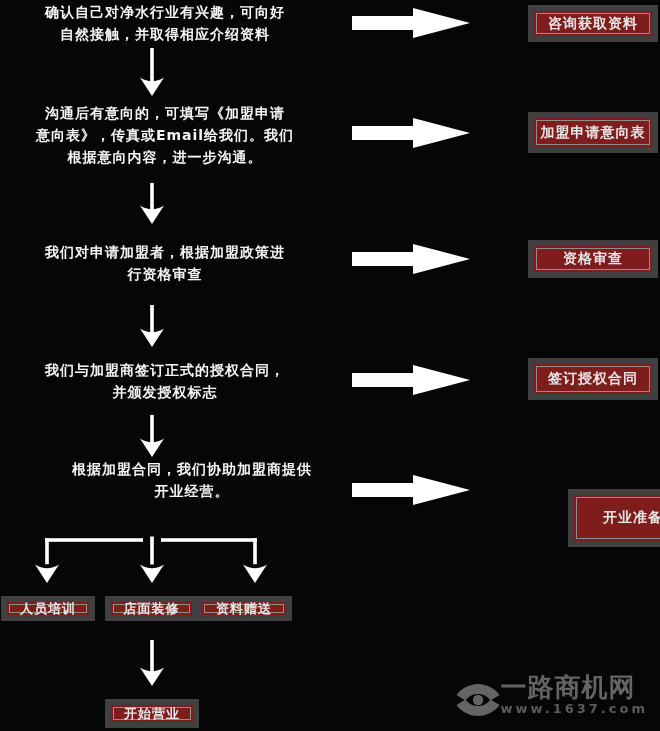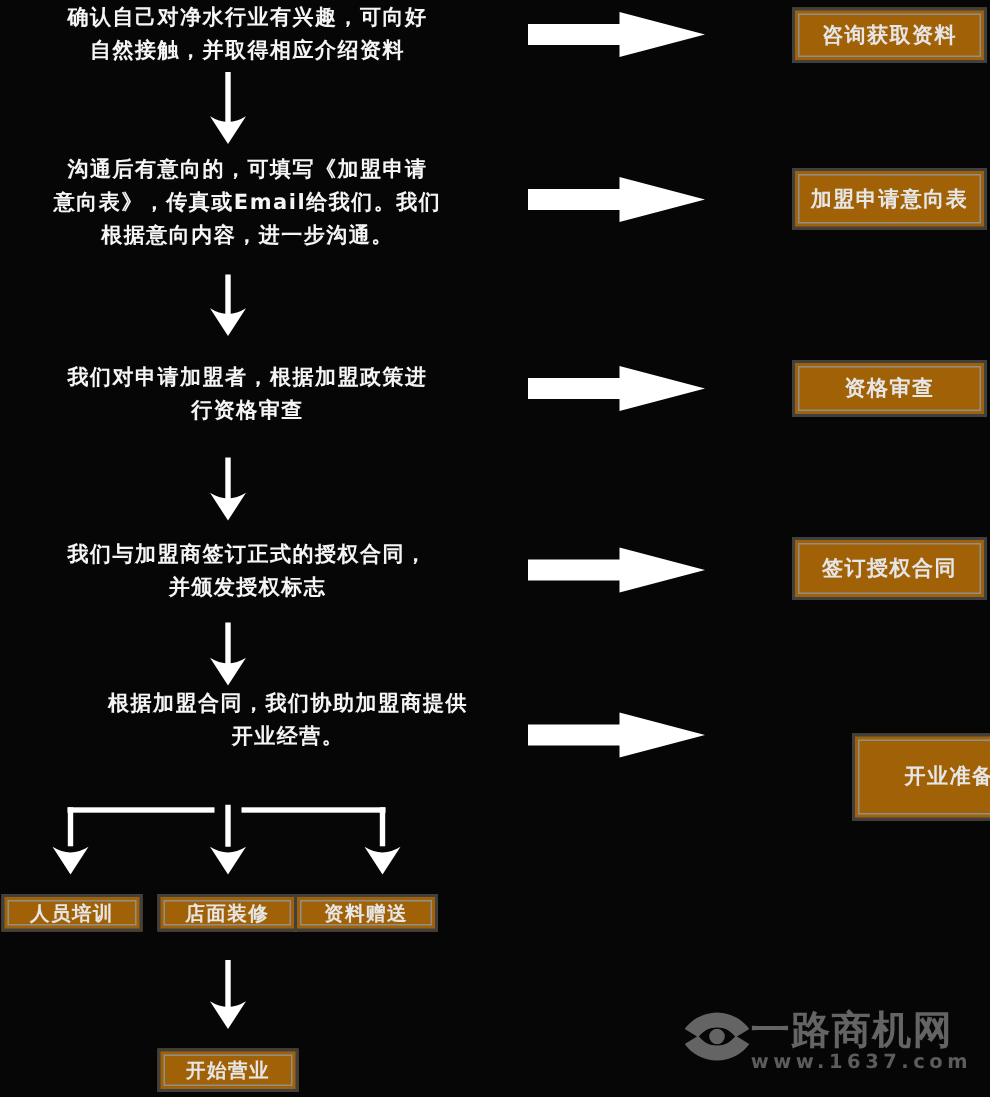--- a/index.html
+++ b/index.html
@@ -17,22 +17,22 @@
   .d1{top:1px;}
   .d2{top:102px;}
   .d3{top:241px;}
   .d4{top:359px;}
   .d5{top:458px;padding-left:27px;}
   .desc .ln{display:block;}
   
   .layer{position:absolute;left:0;top:0;}
   
   .fbox{
-    position:absolute;box-sizing:border-box;background:#a16207;
-    border:2px solid #404040;padding:2px;
+    position:absolute;box-sizing:border-box;background:#7f1d1d;
+    border:6px solid #404040;padding:2px;
   }
   .fbox .inner{
     box-sizing:border-box;width:100%;height:100%;
     border:1px solid #8f8f8f;
     display:flex;align-items:center;justify-content:center;
     color:#e6e6e6;font-size:14px;font-weight:bold;letter-spacing:1px;
     white-space:nowrap;
   }
   
   .rb{left:528px;width:130px;}
@@ -45,21 +45,21 @@
   .bb{top:596px;height:25px;}
   .bb .inner{font-size:13px;}
   .bb1{left:1px;width:94px;}
   .bb2{left:105px;width:93px;}
   .bb3{left:196px;width:96px;}
   .bbFinal{left:105px;width:94px;top:699px;height:29px;}
   .bbFinal .inner{font-size:13px;}
   
   .watermark{
     position:absolute;right:12px;bottom:14px;
-    display:flex;align-items:flex-start;gap:0;
+    display:flex;align-items:flex-end;gap:0;
   }
   .wm-text{display:flex;flex-direction:column;align-items:flex-start;}
   .wm-name{
     color:#646464;font-size:26px;font-weight:bold;
     line-height:27px;letter-spacing:1px;white-space:nowrap;
   }
   .wm-url{
     color:#5c5c5c;font-size:13px;font-weight:bold;
     letter-spacing:3px;line-height:16px;white-space:nowrap;
   }

